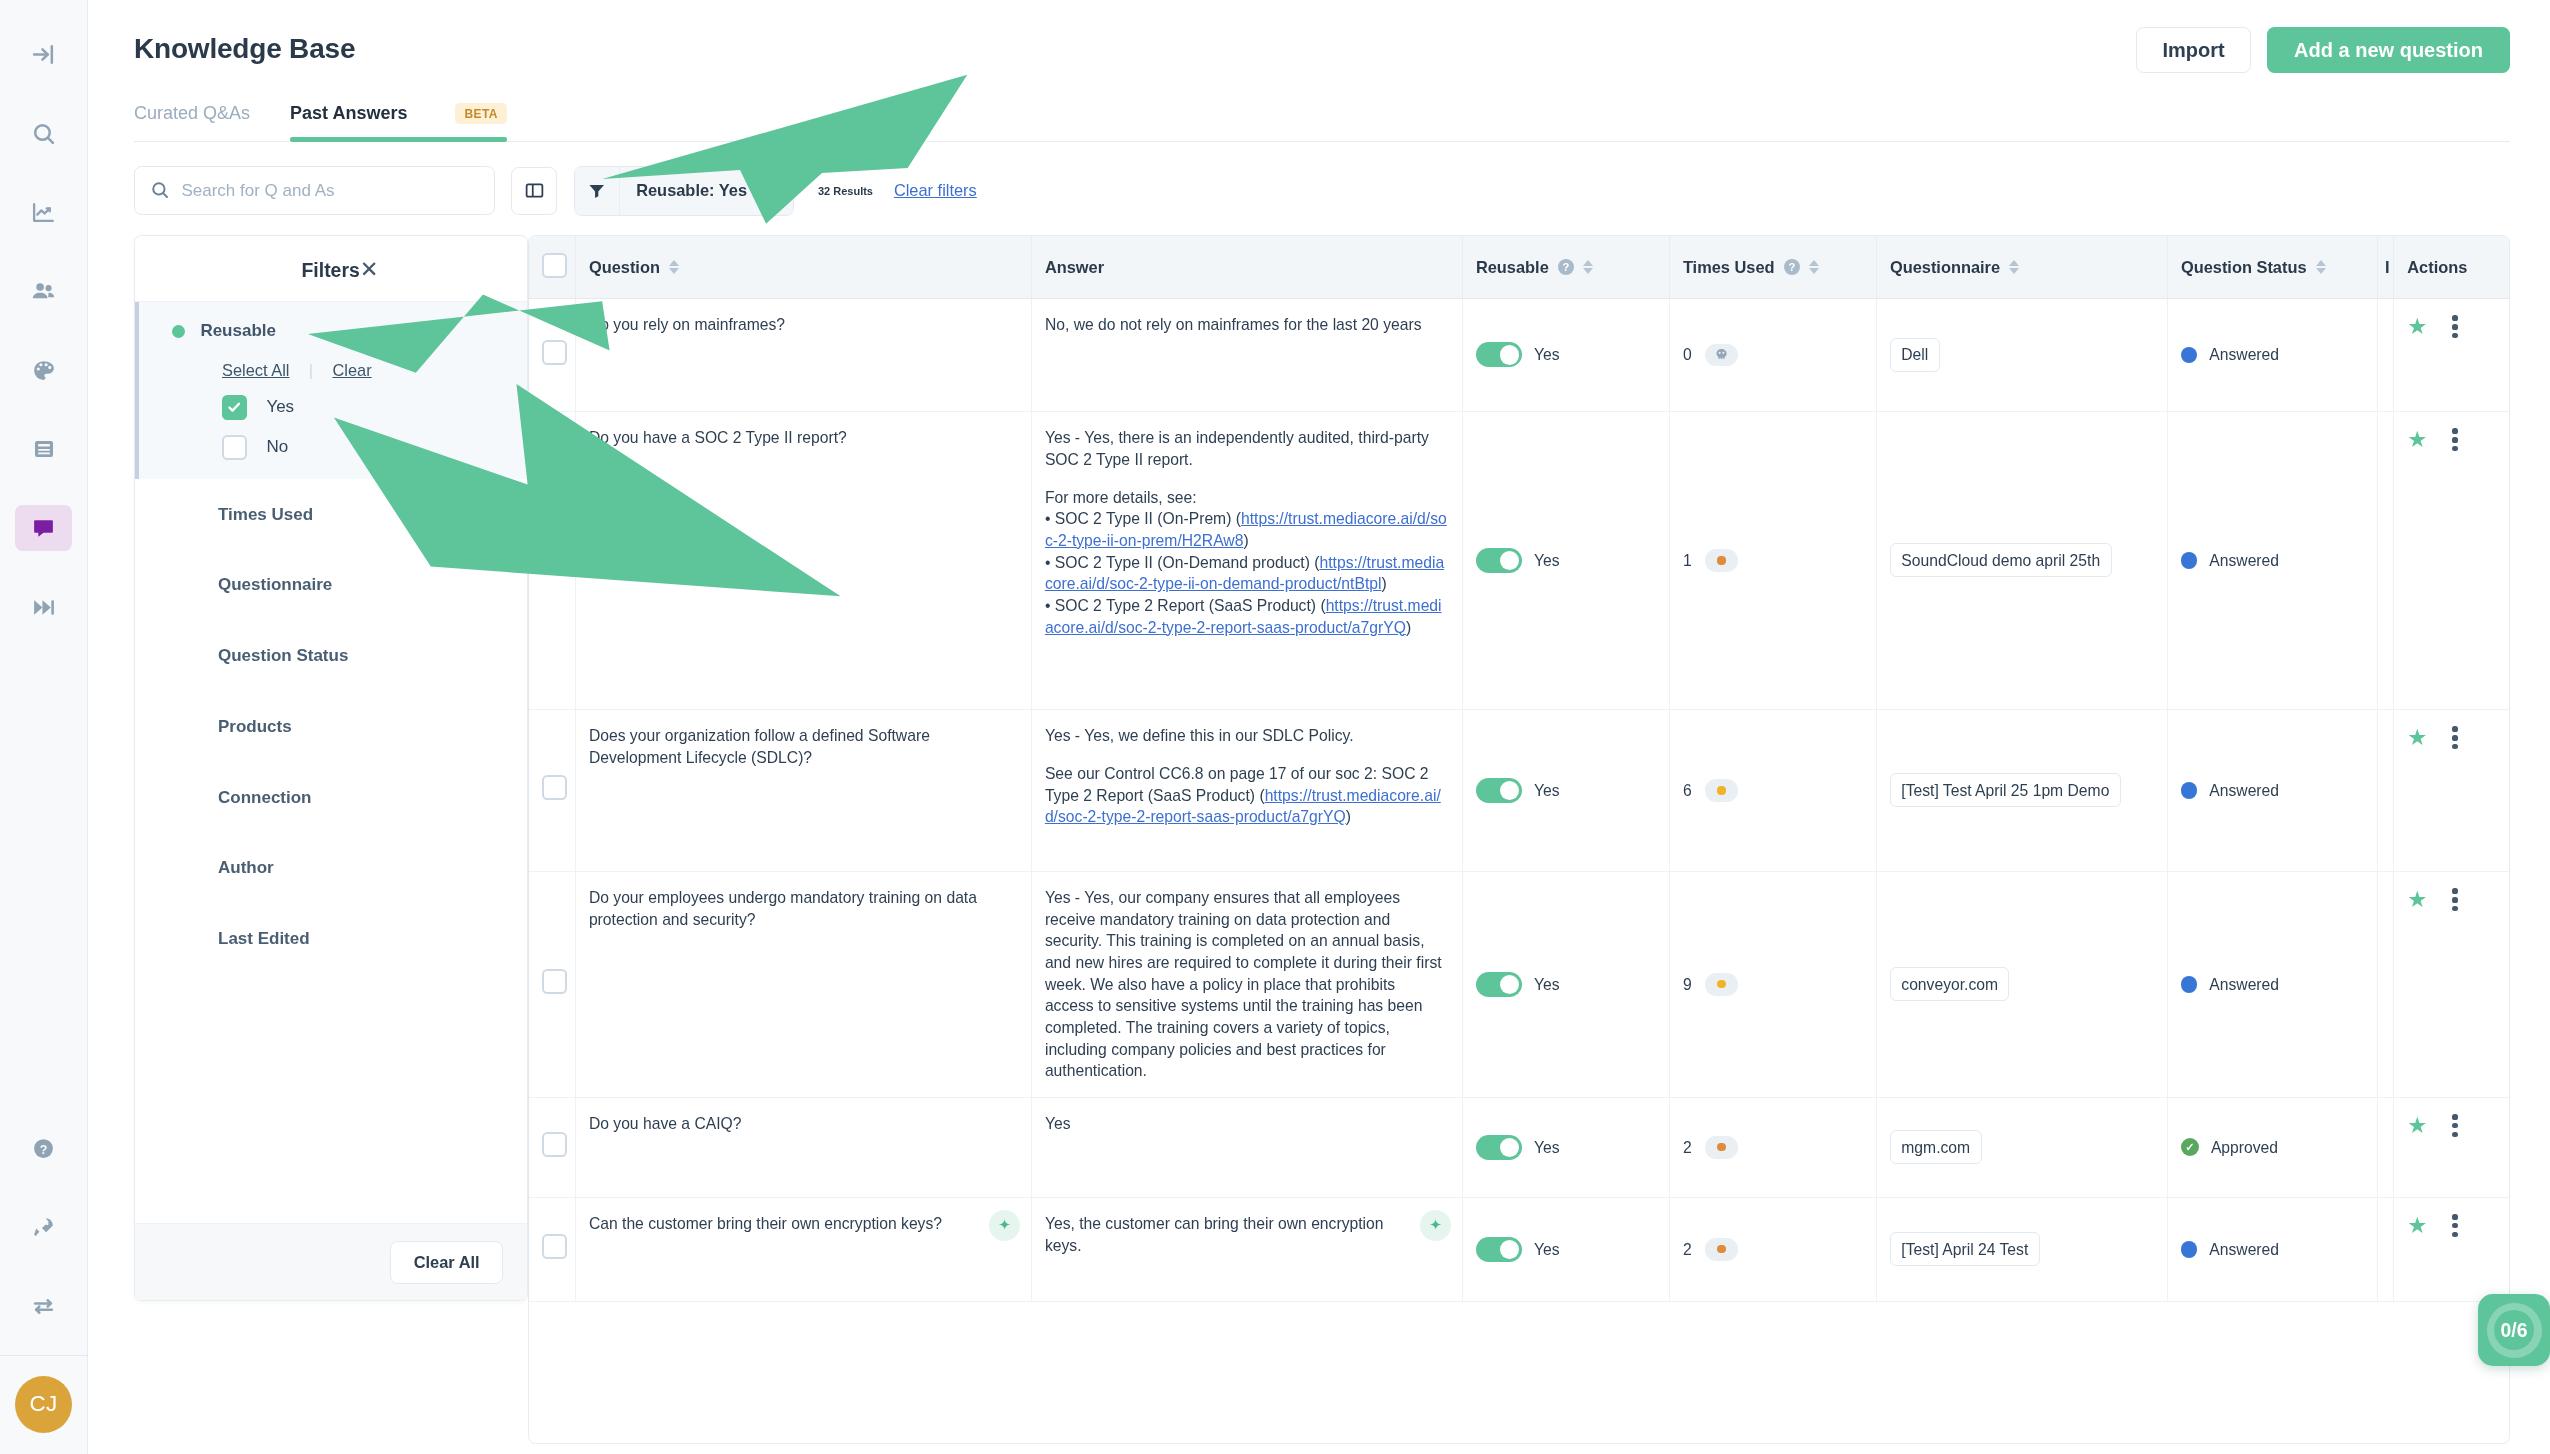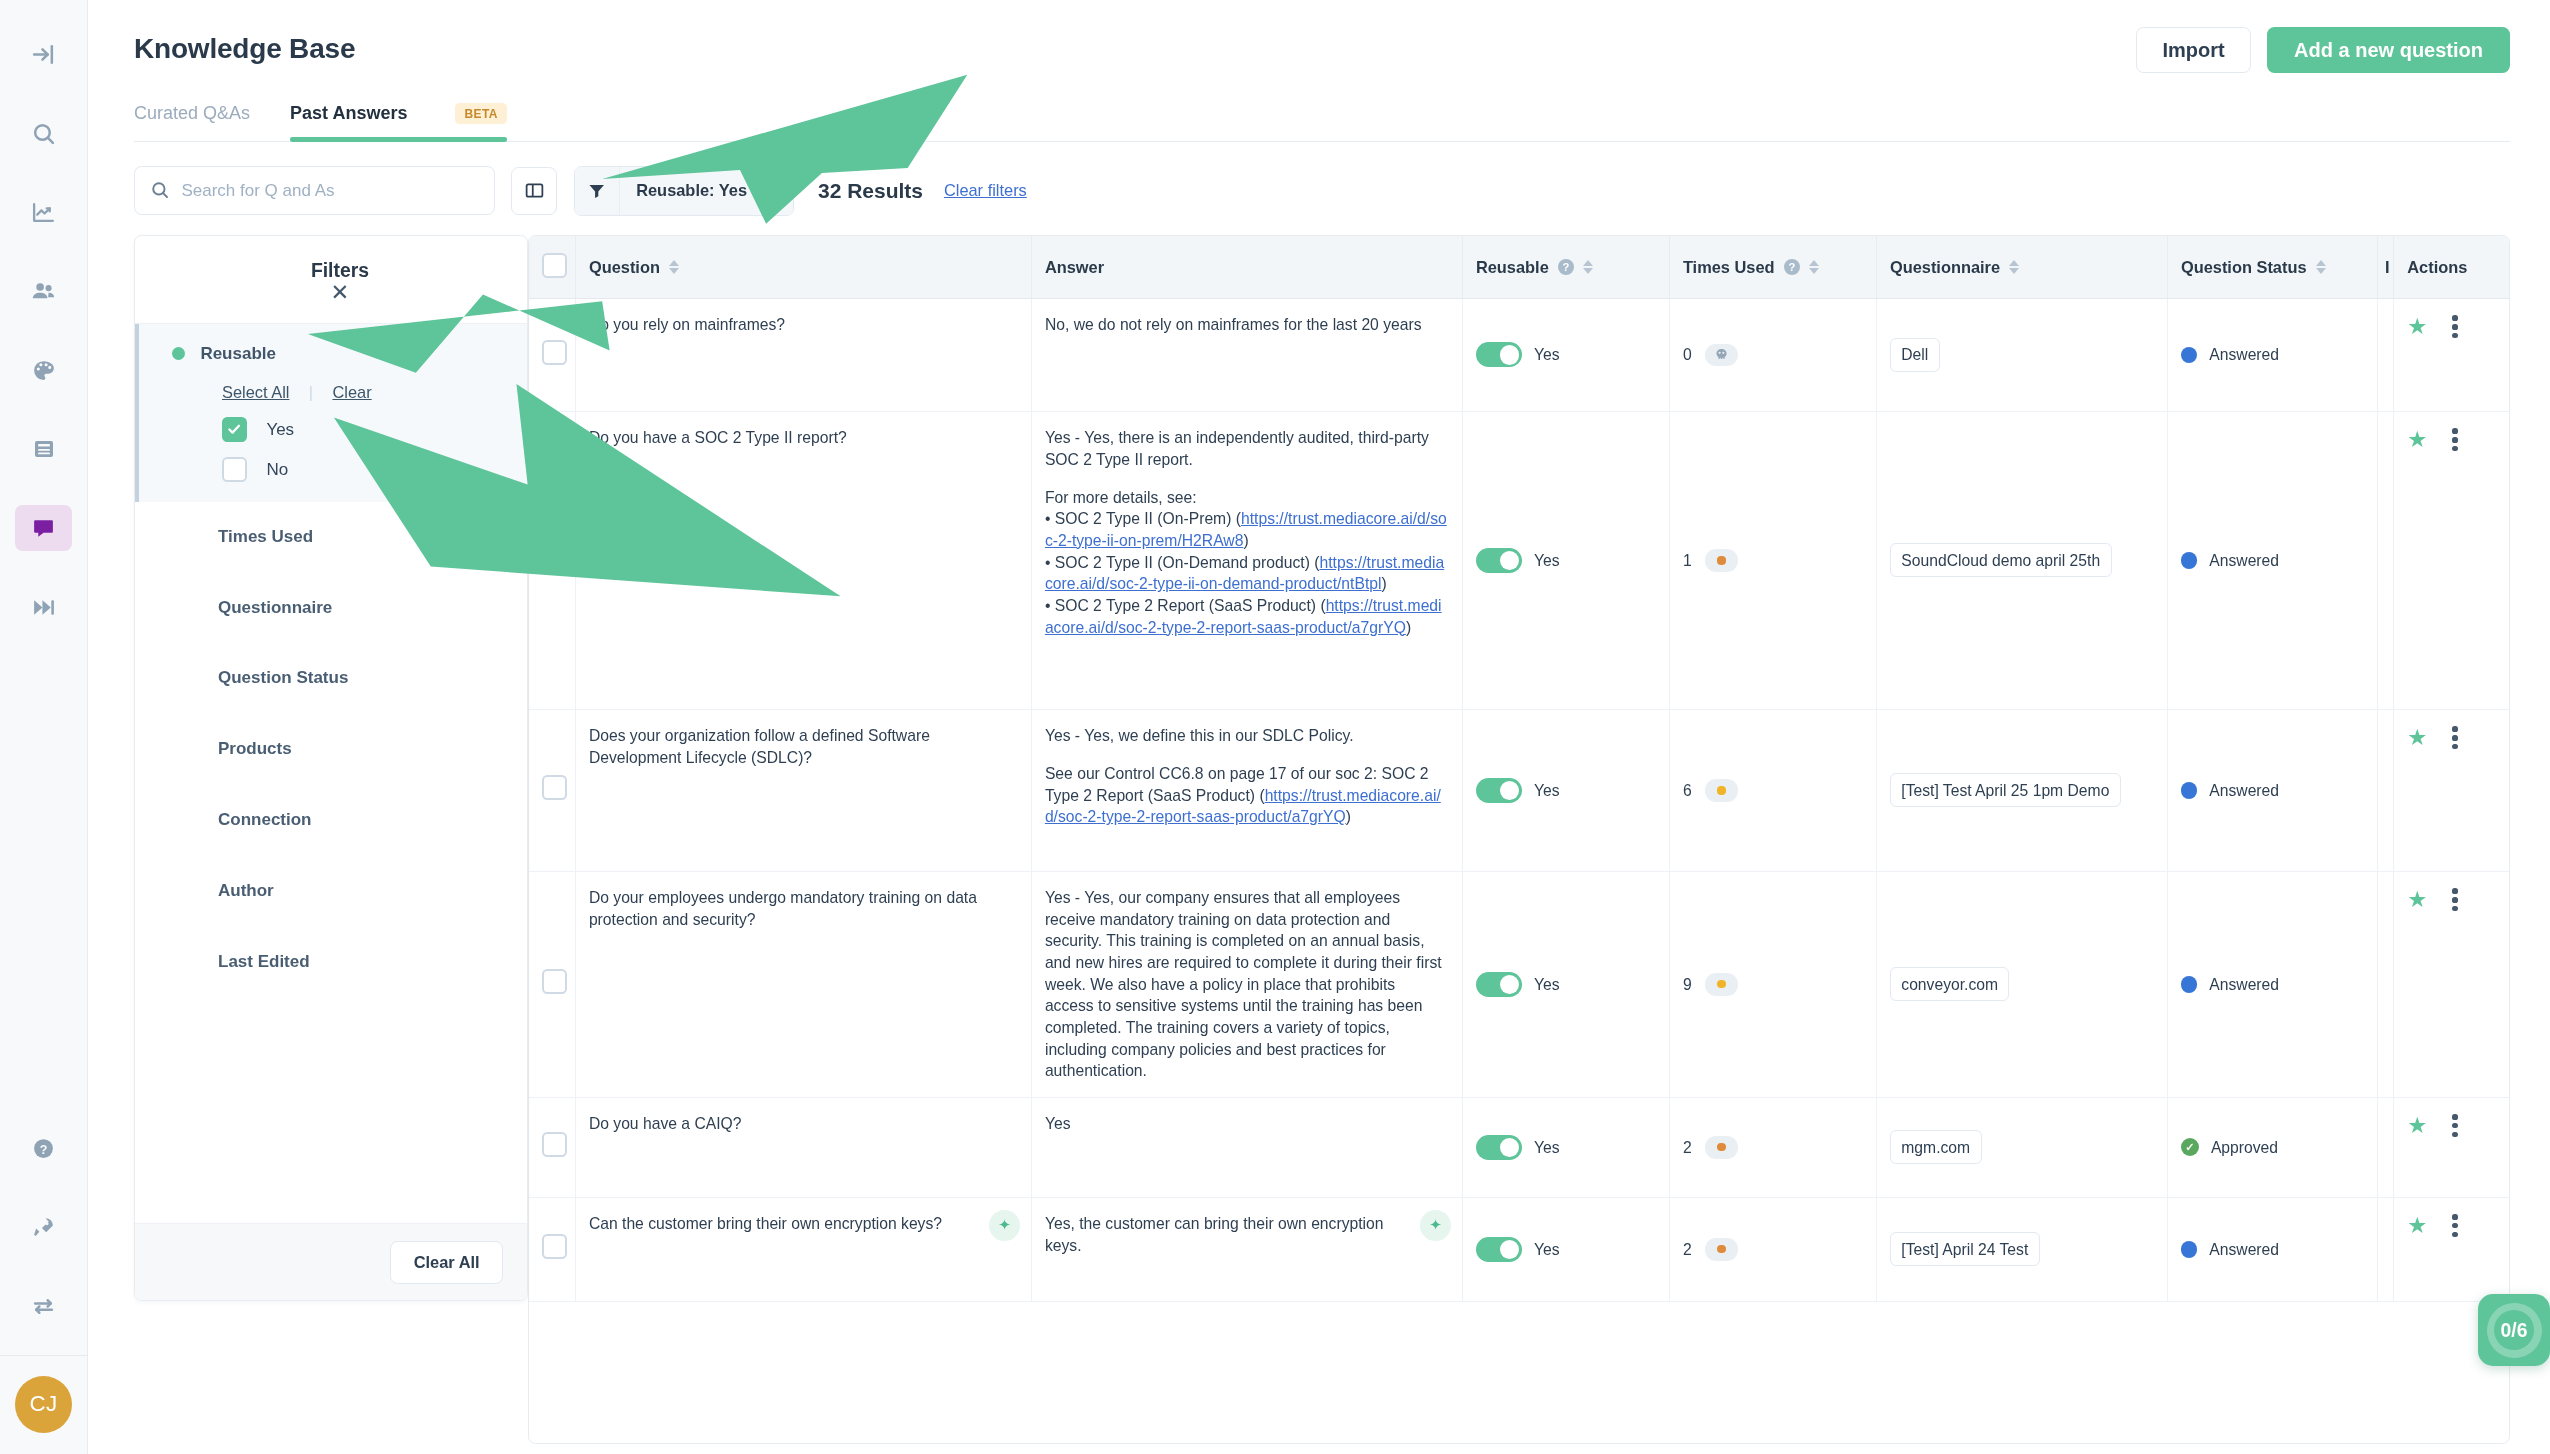--- a/index.html
+++ b/index.html
@@ -99,41 +99,41 @@
     width: 46px; height: 48px; border: 1.5px solid #e2e9f0; border-radius: 7.5px;
     background:#fff; display:flex; align-items:center; justify-content:center; color:#2e3f52;
   }
   .filter-group { display:flex; align-items:stretch; border:1.5px solid #e2e9f0; border-radius:7.5px; overflow:hidden; background:#fff;}
   .filter-icon-cell { width:45px; display:flex; align-items:center; justify-content:center; background:#f4f7fa; border-right:1.5px solid #e9eef3;}
   .filter-chip {
     display:flex; align-items:center; gap:13.4px; padding: 0 16.4px; height:48px;
     font-size:16.4px; font-weight:700; color:#2b3a4a; background:#f4f7fa;
   }
   .chip-x { color:#9fb1c2; font-size:19.4px; font-weight:400; }
-  .results-text { font-size: 21px; font-weight:700; color:#2b3a4a; margin-left: 7.5px;}
+  .results-text { font-size: 11px; font-weight:700; color:#2b3a4a; margin-left: 7.5px;}
   .clear-filters { font-size: 16.4px; color:#3d6fd1; text-decoration: underline; margin-left: 4.5px;}
 
   
   .content {
     margin: 19.4px 40px 0 46px;
     display: flex; align-items: flex-start; gap: 0;
     height: 1058px;
   }
 
   
   .filters-panel {
     width: 394px; flex: 0 0 394px;
     background:#fff; border: 1.5px solid #e7ecf1; border-radius: 7.5px;
     height: 1066px; display:flex; flex-direction:column;
     box-shadow: 0 1.5px 4.5px rgba(30,50,70,.04);
     position: relative; z-index: 5;
   }
   .filters-head {
     display:flex; align-items:center; justify-content:center;
-    padding: 22.4px 24px 19.4px 42px; border-bottom: 1.5px solid #eef2f6; flex-direction: column;
+    padding: 22.4px 24px 19.4px 42px; border-bottom: 1.5px solid #eef2f6;
   }
   .filters-title { font-size: 19.4px; font-weight:700; color:#2b3a4a; }
   .filters-close { color:#46586b; font-size: 22.4px; line-height:1; }
   .filters-body { flex: 1; overflow: hidden; }
   .fgroup.selected { background:#f6f9fc; border-left: 4.5px solid #c4d2e0; }
   .fgroup-label {
     display:flex; align-items:center; gap: 15px;
     padding: 19.4px 0 19.4px 37px; font-size: 17px; font-weight:700; color:#42566b;
   }
   .fgroup.selected .fgroup-label { padding-left: 33px; }

